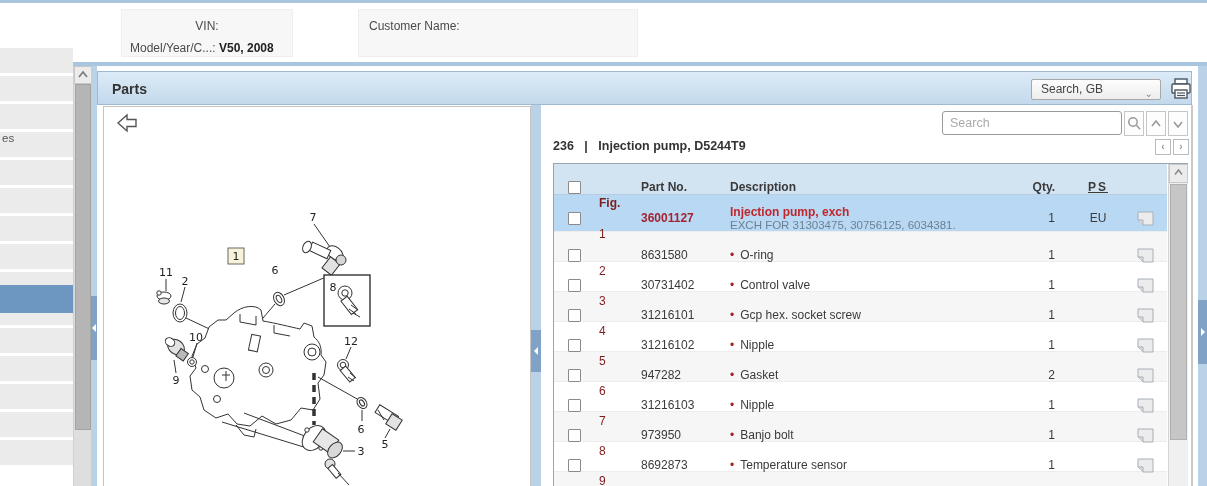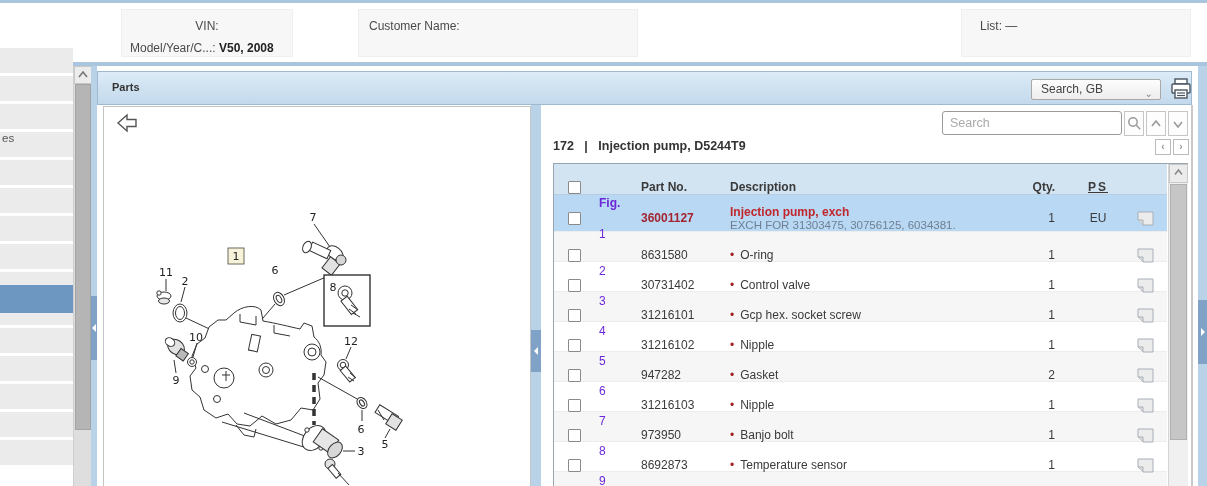--- a/index.html
+++ b/index.html
@@ -39,21 +39,21 @@
   .split-right{ position:absolute; left:1198px; top:66px; width:9px; height:420px; background:#b9d2e8; }
   .split-handle { position:absolute; left:0; width:100%; background:#7fa2c6; }
   .tri-left { position:absolute; top:50%; left:50%; transform:translate(-50%,-50%); width:0; height:0;
     border-top:4px solid transparent; border-bottom:4px solid transparent; border-right:4px solid #fff; }
   .tri-right { position:absolute; top:50%; left:50%; transform:translate(-50%,-50%); width:0; height:0;
     border-top:4px solid transparent; border-bottom:4px solid transparent; border-left:4px solid #fff; }
 
   
   .parts-bar { position:absolute; left:97px; top:71px; width:1095px; height:34px;
     background:linear-gradient(180deg,#dcebf7 0%,#c3d9ec 100%); border:1px solid #9fb9d0; }
-  .parts-title { position:absolute; left:14px; top:9px; font-size:11px; font-weight:700; color:#333;text-align:center; }
+  .parts-title { position:absolute; left:14px; top:9px; font-size:14px; font-weight:700; color:#333;text-align:center; }
   .lang-select { position:absolute; left:933px; top:7px; width:130px; height:21px; background:linear-gradient(180deg,#fdfdfd,#ededed);
     border:1px solid #a8a8a8; border-radius:2px; font-size:12px; color:#444; line-height:19px; padding-left:9px; cursor:default; }
   .lang-chevron { position:absolute; right:7px; top:4px; color:#888; font-size:10px; }
   .print-btn { position:absolute; left:1071px; top:6px; width:24px; height:22px; }
 
   
   .diagram-panel { position:absolute; left:103px; top:106px; width:428px; height:380px; background:#fff;
     border:1px solid #c4c4c4; border-bottom:none; }
 
   
@@ -65,21 +65,21 @@
     font-size:11px; line-height:13px; text-align:center; font-weight:700; }
 
   .section-title { position:absolute; left:553px; top:139px; font-size:12.5px; font-weight:700; color:#333; }
   .section-title .gap { margin:0 7px; }
 
   
   .ptable { position:absolute; left:553px; top:163px; width:635px; height:323px; border:1px solid #9aa4ae; border-bottom:none; background:#fff; }
   .trow { display:grid; grid-template-columns:40px 44px 88px 1fr 60px 50px 44px; align-items:center; width:613px; }
   .thead { height:31px; background:#d2e3f2; border-bottom:1px solid #b6cde2; font-weight:700; color:#333; font-size:12px; }
   .trow .c-cb { display:flex; justify-content:center; }
-  .trow .c-fig { padding-left:5px; font-size:12px; color:#6d28d9;margin-top:32px; }
+  .trow .c-fig { padding-left:5px; font-size:12px; color:#7f1d1d;margin-top:32px; }
   .trow .c-part { padding-left:3px; font-size:12px; color:#3a3a3a; }
   .trow .c-desc { padding-left:4px; font-size:12px; color:#3a3a3a; }
   .trow .c-qty { text-align:right; padding-right:18px; font-size:12px; color:#3a3a3a; }
   .trow .c-ps  { text-align:center; font-size:12px; color:#3a3a3a; }
   .thead .c-ps { letter-spacing:2px;text-decoration:underline; }
   .trow .c-note { display:flex; justify-content:center; }
   .drow { height:30px; border-top:1px solid #ededed; }
   .drow.alt { background:#f6f6f6; }
   .drow.sel { height:36px; background:#b9d8f3; border-top:none; }
   .drow.sel .c-part { color:#a22430; font-weight:700; }
@@ -107,26 +107,20 @@
   <div class="hdr">
     <div class="hdr-box b1">
       <div class="vin-line hdr-label">VIN:</div>
       <div class="model-line hdr-label">
         <span>Model/Year/C...:</span>
         <b>V50, 2008</b>
       </div>
     </div>
     <div class="hdr-box b2">
       <div class="cust-line hdr-label">Customer Name:</div>
-    </div>
-    <div class="hdr-box b3">
-      <div class="list-line hdr-label">
-        <span>List:</span>
-        <span>—</span>
-      </div>
     </div>
   </div>
   <div class="hdr-divider"></div>
 
   <div class="sidebar">
     <div class="side-item-partial">es</div>
     <div class="side-item-selected"></div>
   </div>
   <div class="sb-scroll">
     <div class="sb-up">
@@ -305,21 +299,21 @@
   </div>
   <div class="mini-btn" style="left:1168px;">
     <svg width="14" height="14" viewBox="0 0 14 14" style="margin-top:5px;">
         <polyline points="3,5 7,10 11,5" fill="none" stroke="#9a9a9a" stroke-width="1.6"></polyline>
       </svg>
   </div>
   <div class="pag-btn" style="left:1155px;"><span class="chev">‹</span></div>
   <div class="pag-btn" style="left:1173px;"><span class="chev">›</span></div>
 
   <div class="section-title">
-    <span>172</span>
+    <span>236</span>
     <span class="gap">|</span>
     <span>Injection pump, D5244T9</span>
   </div>
 
   <div class="ptable">
     <div class="trow thead">
       <div class="c-cb">
           <input type="checkbox" class="cb" style="">
         </div>
       <div class="c-fig">Fig.</div>

